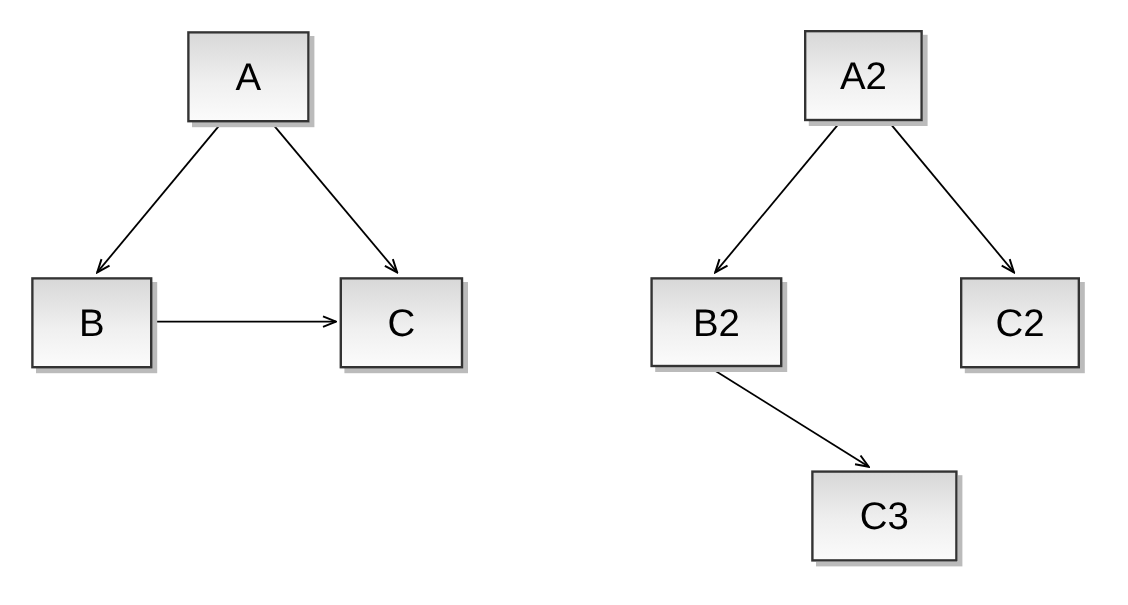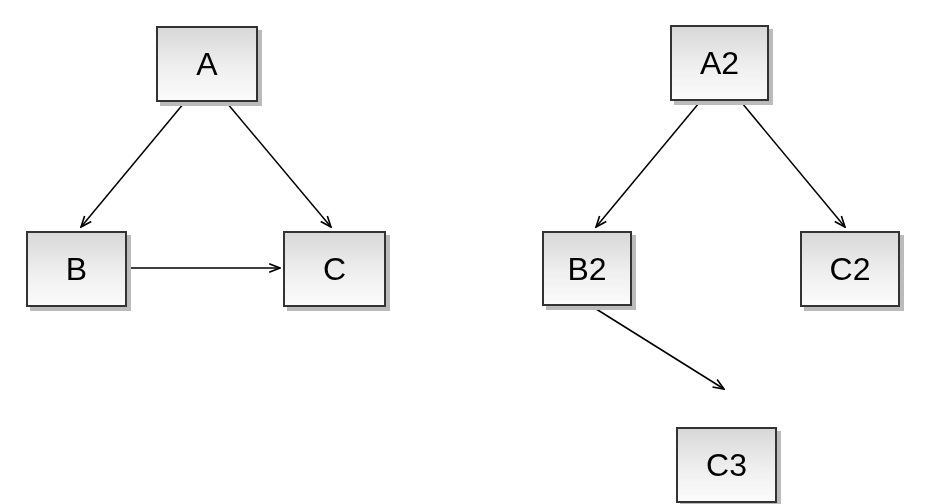--- a/index.html
+++ b/index.html
@@ -65,23 +65,23 @@
   <div class="node" style="left:26px; top:231px; width:101px; height:76px;">
     <span class="node-label">B</span>
   </div>
   <div class="node" style="left:283px; top:231px; width:103px; height:76px;">
     <span class="node-label">C</span>
   </div>
 
   <div class="node" style="left:670px; top:25px; width:99px; height:76px;text-align:right;">
     <span class="node-label">A2</span>
   </div>
-  <div class="node" style="left:542px; top:231px; width:90px; height:75px;text-align:right;">
+  <div class="node" style="left:542px; top:231px; width:110px; height:75px;text-align:right;">
     <span class="node-label">B2</span>
   </div>
   <div class="node" style="left:800px; top:231px; width:100px; height:76px;">
     <span class="node-label">C2</span>
   </div>
-  <div class="node" style="left:676px; top:392px; width:101px; height:76px;margin-top:35px;">
+  <div class="node" style="left:676px; top:392px; width:122px; height:76px;">
     <span class="node-label">C3</span>
   </div>
 
 </div>
 
 </body></html>

